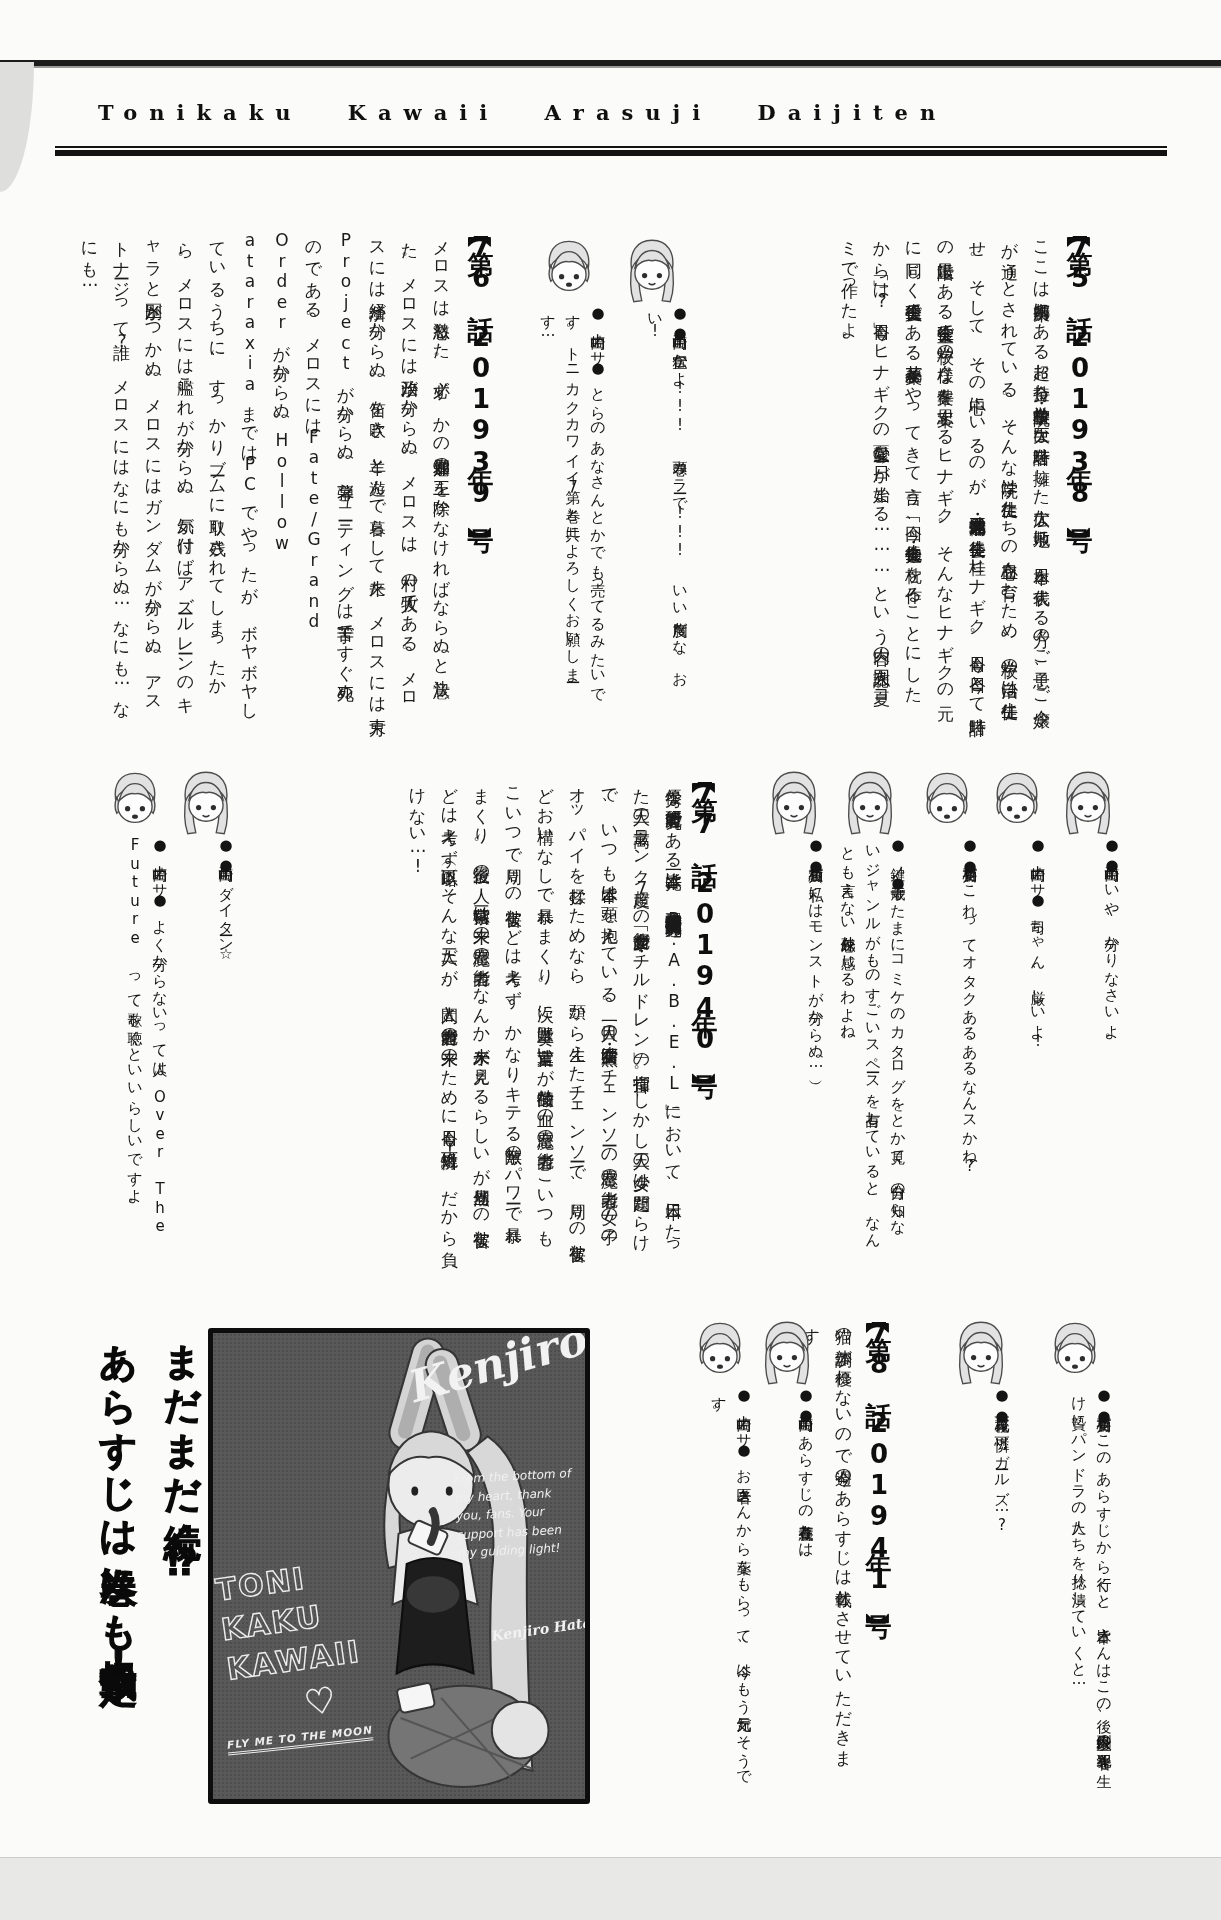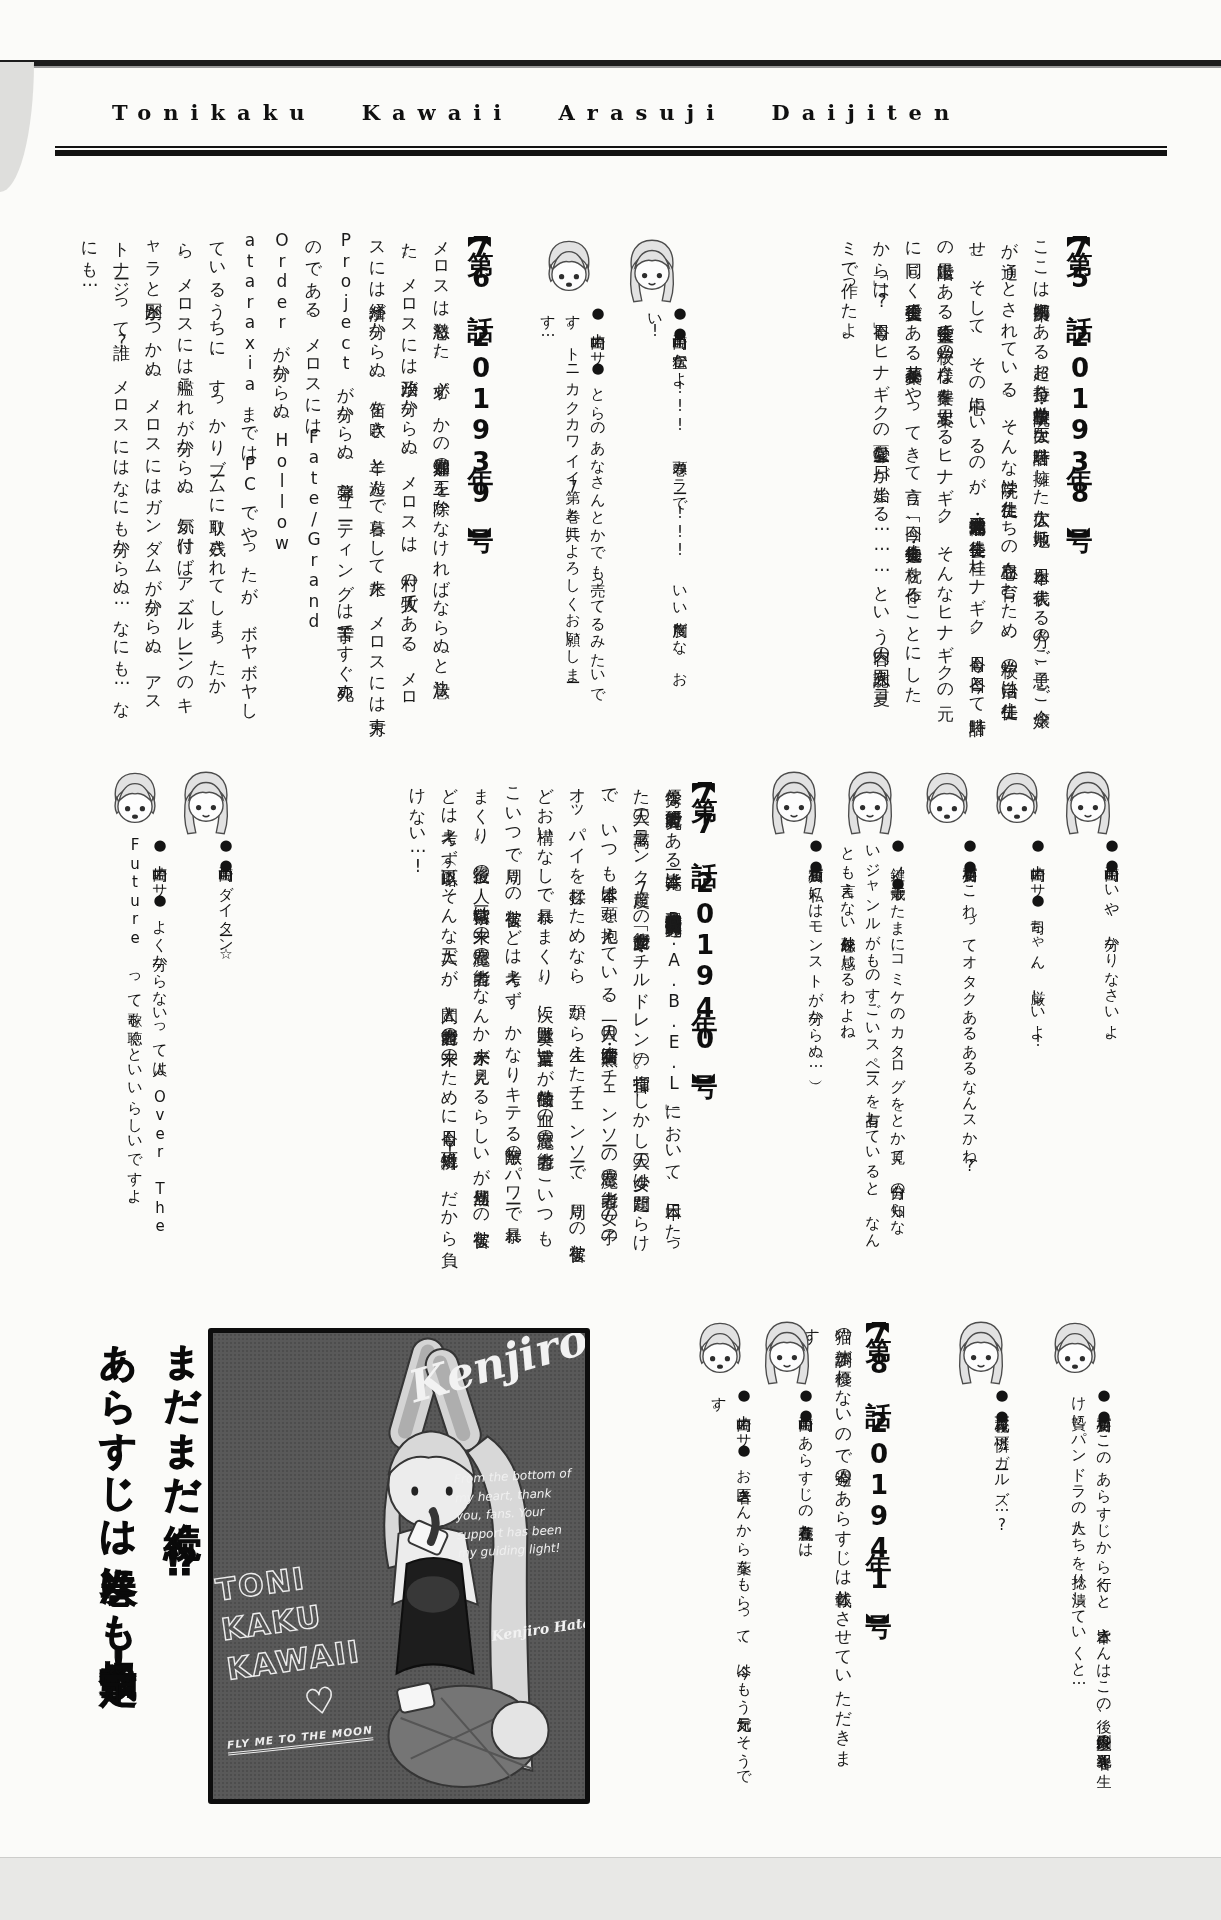--- a/index.html
+++ b/index.html
@@ -4,21 +4,21 @@
 <style>
   html,body{margin:0;padding:0;background:#ffffff;}
   #page{position:relative;width:1221px;height:1920px;background:#fbfbf9;overflow:hidden;
         font-family:"DejaVu Sans",sans-serif;color:#161616;}
   
   .scan-strip{position:absolute;left:0;top:60px;width:1221px;height:6px;background:#1c1c1c;}
   .scan-strip2{position:absolute;left:0;top:66px;width:1221px;height:2px;background:#9a9a9a;}
   .page-curl{position:absolute;left:0;top:62px;width:34px;height:130px;background:#dededc;border-radius:0 0 100% 0;}
   .bottom-band{position:absolute;left:0;top:1857px;width:1221px;height:63px;background:#e8e8e6;border-top:1px solid #cdcdcb;}
   
-  .hdr{position:absolute;left:112px;top:100px;font-family:"DejaVu Serif",serif;font-weight:bold;
+  .hdr{position:absolute;left:98px;top:100px;font-family:"DejaVu Serif",serif;font-weight:bold;
        font-size:21px;letter-spacing:12px;word-spacing:26px;color:#101010;white-space:nowrap;}
   .rule-thin{position:absolute;left:55px;top:146px;width:1112px;height:2px;background:#121212;}
   .rule-thick{position:absolute;left:55px;top:150px;width:1112px;height:6px;background:#121212;}
   .stitle{position:absolute;writing-mode:vertical-rl;text-orientation:upright;font-weight:bold;
           font-size:26px;letter-spacing:1px;color:#0e0e0e;white-space:nowrap;}
   .syn{position:absolute;writing-mode:vertical-rl;text-orientation:upright;
        font-size:17px;line-height:32px;letter-spacing:0.5px;color:#1b1b1b;}
   .comment{position:absolute;display:flex;flex-direction:column;align-items:center;}
   .cicon{height:72px;display:flex;align-items:flex-end;justify-content:center;}
   .cicon svg{width:56px;height:66px;}

